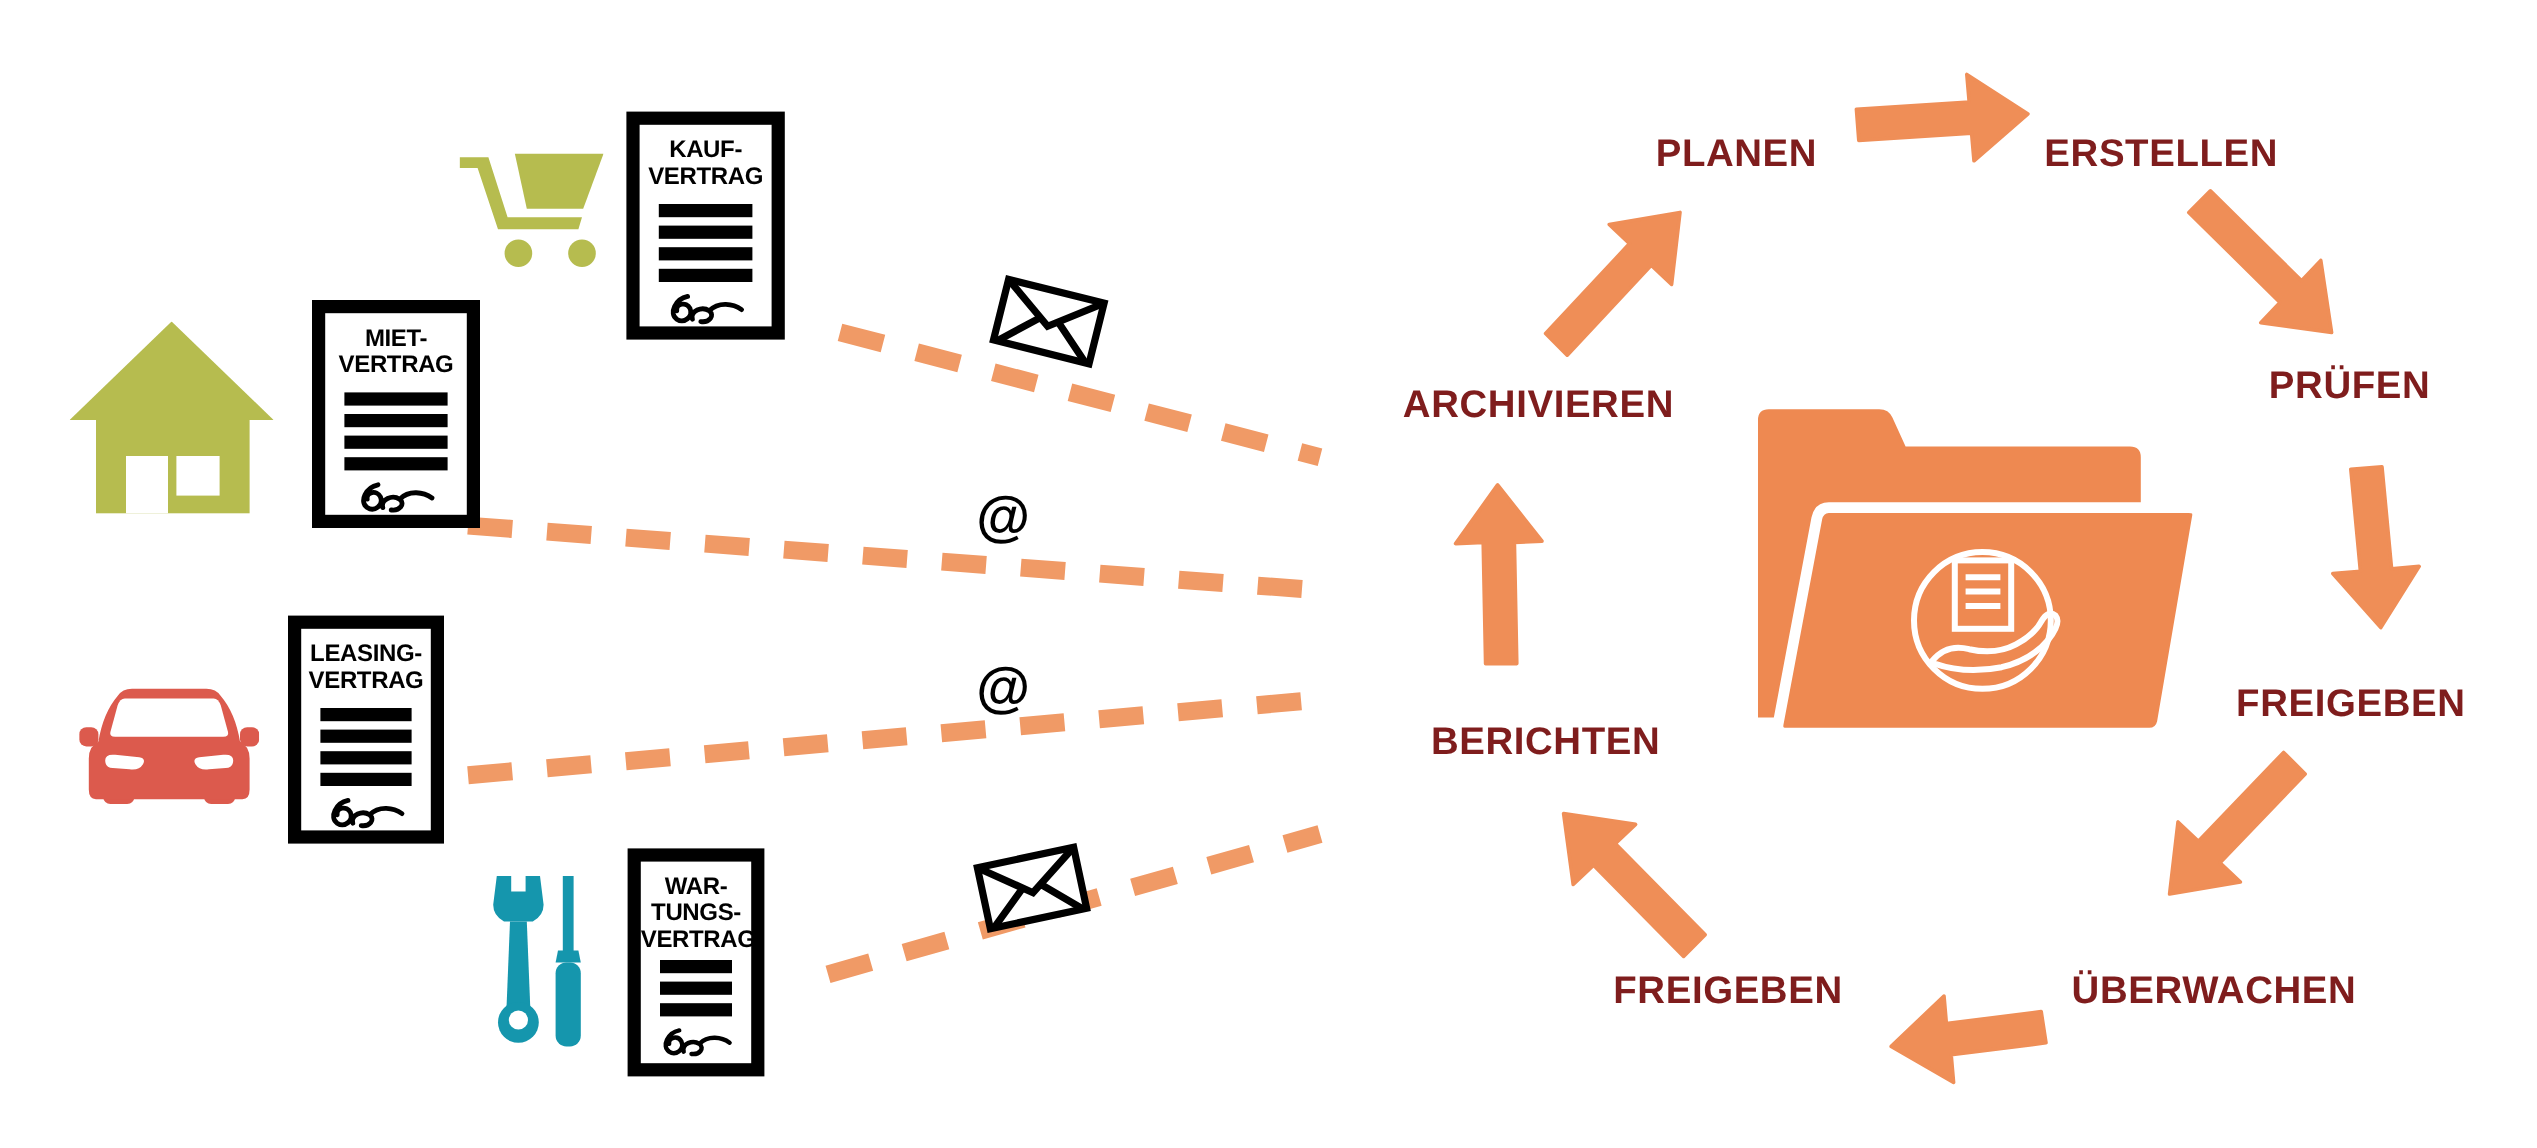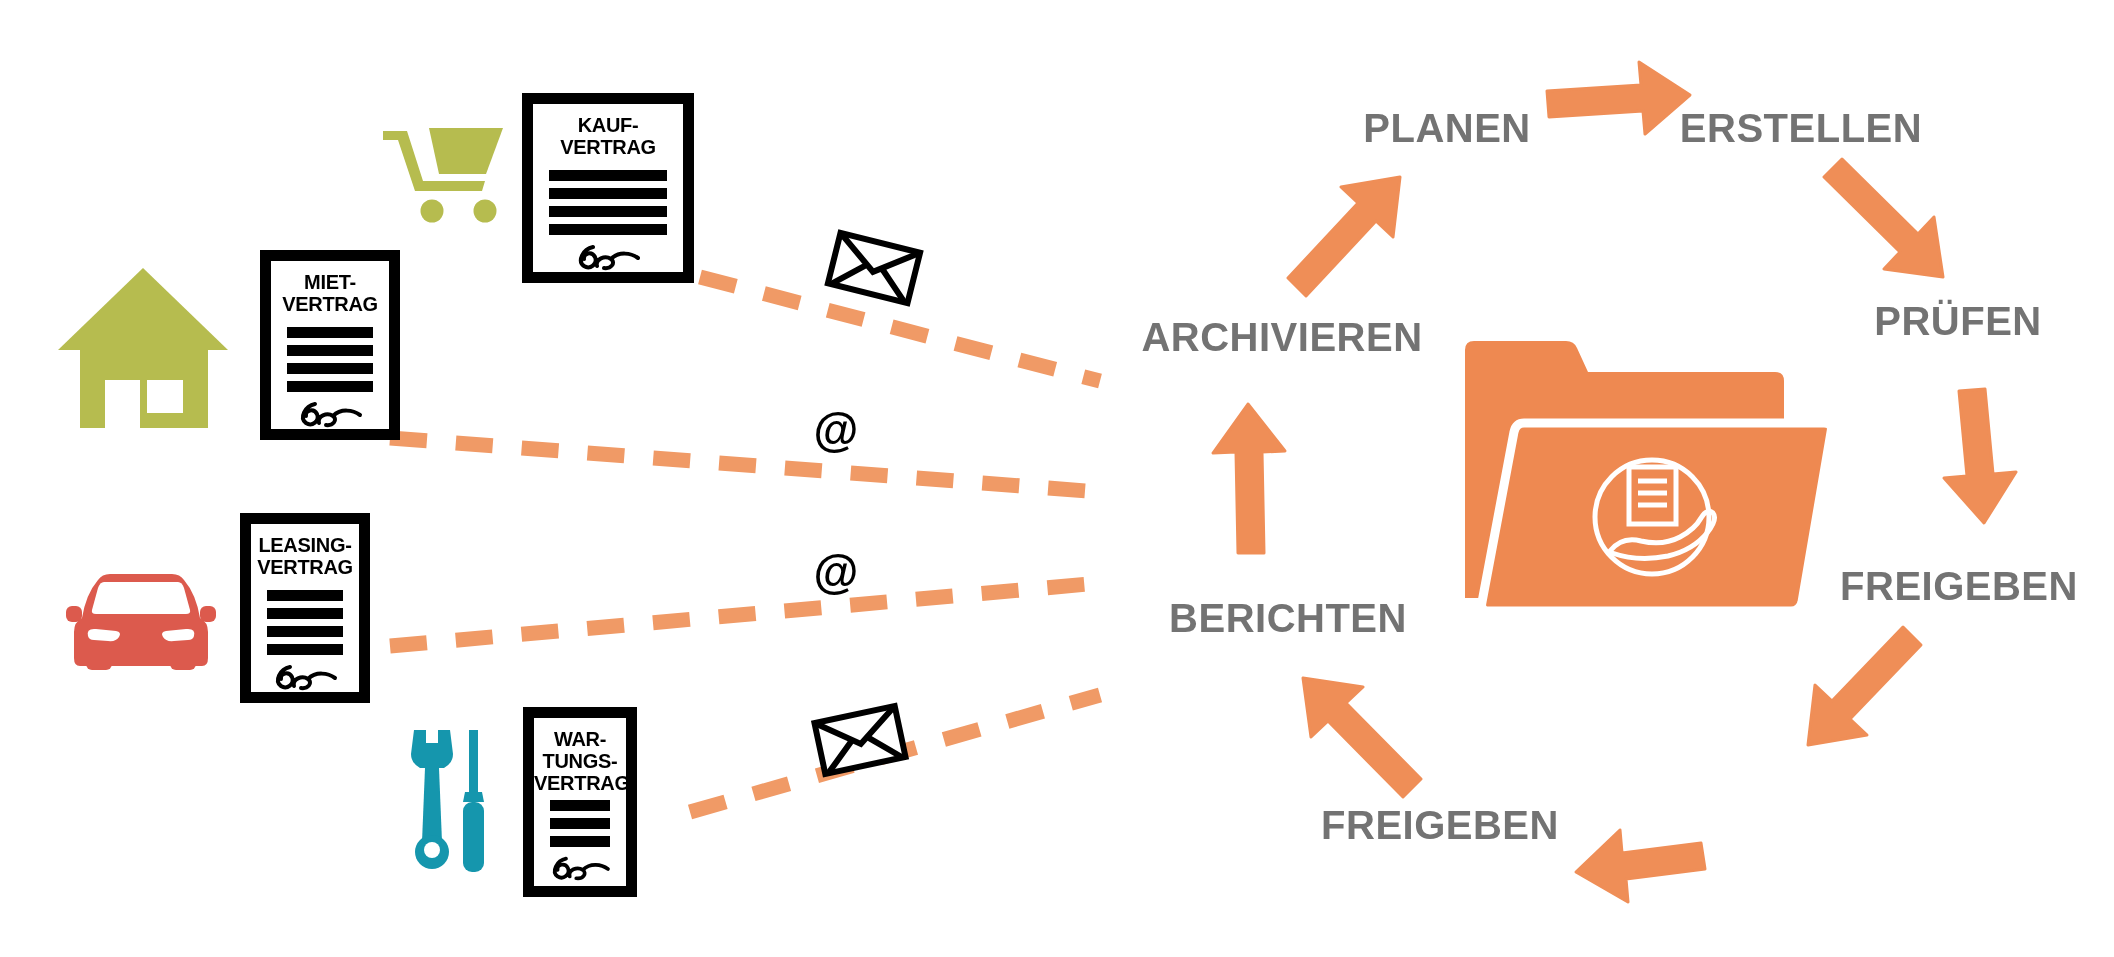--- a/index.html
+++ b/index.html
@@ -15,22 +15,22 @@
   .doc-title{
     margin-top:10px;text-align:center;font-weight:bold;font-size:20px;line-height:22px;
     letter-spacing:-0.3px;color:#000;
   }
   .doc-title div{white-space:nowrap;}
   .doc-bars{margin:12px 16px 0 16px;}
   .doc.three-line .doc-bars{margin-top:6px;}
   .bar{height:11px;background:#000;margin-bottom:7px;}
   .doc-sig{display:block;margin:1px auto 0 auto;}
   .cycle-label{
-    position:absolute;transform:translate(-50%,-50%);font-weight:bold;font-size:40px;
-    color:#737373;white-space:nowrap;letter-spacing:0.5px;z-index:2;
+    position:absolute;transform:translate(-50%,-50%);font-weight:bold;font-size:32px;
+    color:#7f1d1d;white-space:nowrap;letter-spacing:0.5px;z-index:2;
   }
   .at-symbol{
     position:absolute;transform:translate(-50%,-50%);font-weight:bold;font-size:46px;
     color:#000;z-index:2;
   }
   .icon-box{position:absolute;z-index:1;}
 </style>
 </head>
 <body>
 
@@ -111,21 +111,21 @@
       <path d="M4 0 L16 0 L16 13 L28 13 L28 0 L40 0 L43 24 Q43 33 34 38 L10 38 Q1 33 1 24 z"></path>
       <polygon points="15,38 29,38 32,112 12,112"></polygon>
       <circle cx="22" cy="122" r="17"></circle>
       <circle cx="22" cy="120" r="8" fill="#ffffff"></circle>
       <rect x="59" y="0" width="9" height="66"></rect>
       <polygon points="55,62 72,62 74,72 53,72"></polygon>
       <rect x="53" y="72" width="21" height="70" rx="9"></rect>
     </svg>
   </div>
 
-  <div class="doc" style="left:522px;top:93px;width:172px;">
+  <div class="doc" style="left:522px;top:93px;width:132px;">
     <div class="doc-title">
       <div>KAUF-</div>
       <div>VERTRAG</div>
     </div>
     <div class="doc-bars">
       <div class="bar"></div>
         <div class="bar"></div>
         <div class="bar"></div>
         <div class="bar"></div>
     </div>
@@ -182,17 +182,18 @@
     </svg>
   </div>
 
   <div class="at-symbol" style="left:836px;top:430px;">@</div>
   <div class="at-symbol" style="left:836px;top:572px;">@</div>
 
   <div class="cycle-label" style="left:1447px;top:128px;">PLANEN</div>
   <div class="cycle-label" style="left:1801px;top:128px;">ERSTELLEN</div>
   <div class="cycle-label" style="left:1958px;top:321px;">PRÜFEN</div>
   <div class="cycle-label" style="left:1959px;top:586px;">FREIGEBEN</div>
+  <div class="cycle-label" style="left:1845px;top:825px;">ÜBERWACHEN</div>
   <div class="cycle-label" style="left:1440px;top:825px;">FREIGEBEN</div>
   <div class="cycle-label" style="left:1288px;top:618px;">BERICHTEN</div>
   <div class="cycle-label" style="left:1282px;top:337px;">ARCHIVIEREN</div>
 
 </div>
 
 </body></html>

